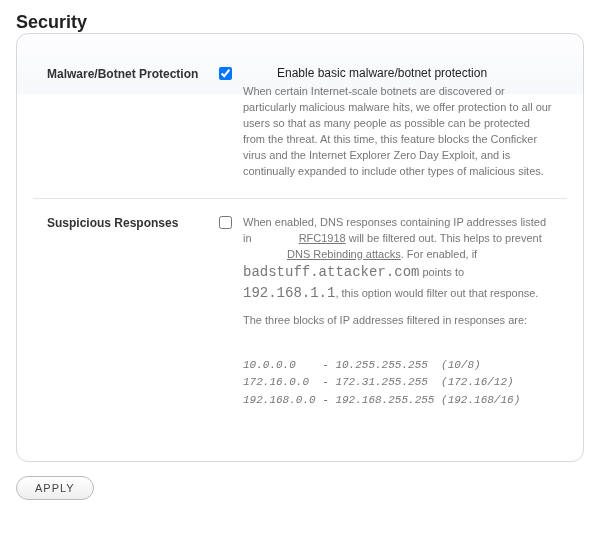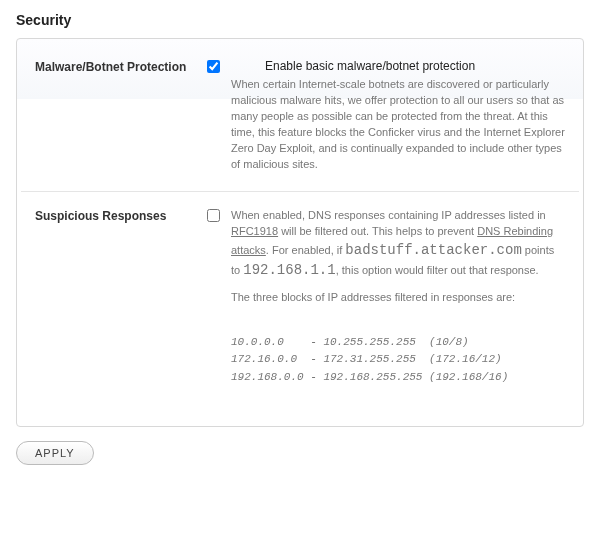--- a/index.html
+++ b/index.html
@@ -5,30 +5,29 @@
     * { margin: 0; padding: 0; box-sizing: border-box; }
     body {
       font-family: Arial, Helvetica, sans-serif;
       font-size: 12px;
       color: #333;
       background: #fff;
       width: 600px;
       padding: 12px 16px;
     }
     .page-title {
-      font-size: 14px;
+      font-size: 18px;
       font-weight: bold;
       color: #222;
-      margin-bottom: 10px;
     }
     .panel {
       border: 1px solid #d8d8d8;
-      border-radius: 4px;
+      border-radius: 12px;
       background: linear-gradient(#fdfdff 0%, #f6f8fb 60px, #fff 60px);
-      padding: 4px;
+      padding: 16px;
     }
     .section {
       display: flex;
       padding: 16px 14px 18px 14px;
       border-bottom: 1px solid #e5e5e5;
     }
     .section:last-child { border-bottom: none; }
     .section-label {
       width: 172px;
       flex-shrink: 0;
@@ -57,20 +56,21 @@
       margin-left: 34px;
     }
     .opt-desc {
       font-size: 11px;
       color: #777;
       line-height: 1.45;
     }
     .opt-desc a {
       color: #777;
       text-decoration: underline;
+      margin-left: 44px;
     }
     .opt-desc code, .mono {
       font-family: "Courier New", monospace;
       font-size: 14px;
       color: #777;
     }
     .block-list {
       font-family: "Courier New", monospace;
       font-size: 11px;
       color: #777;

